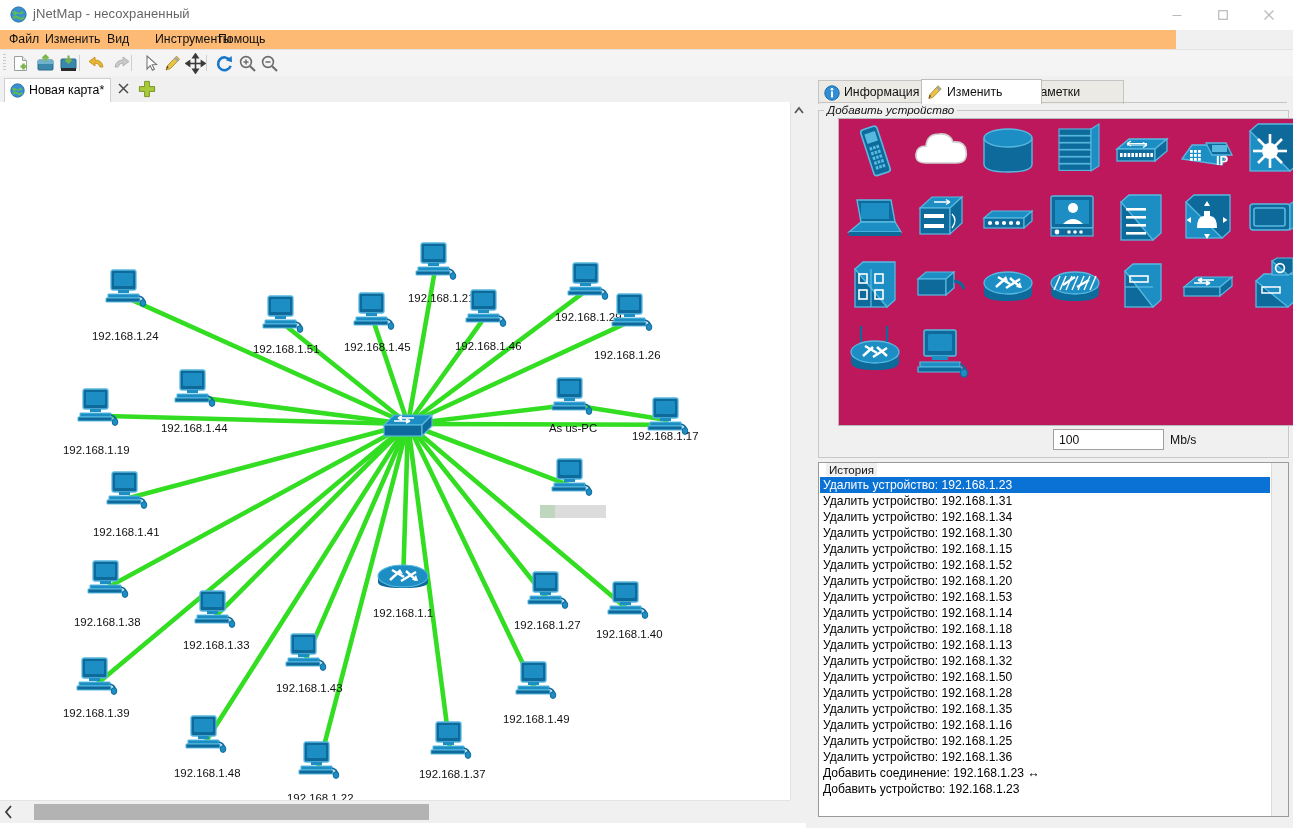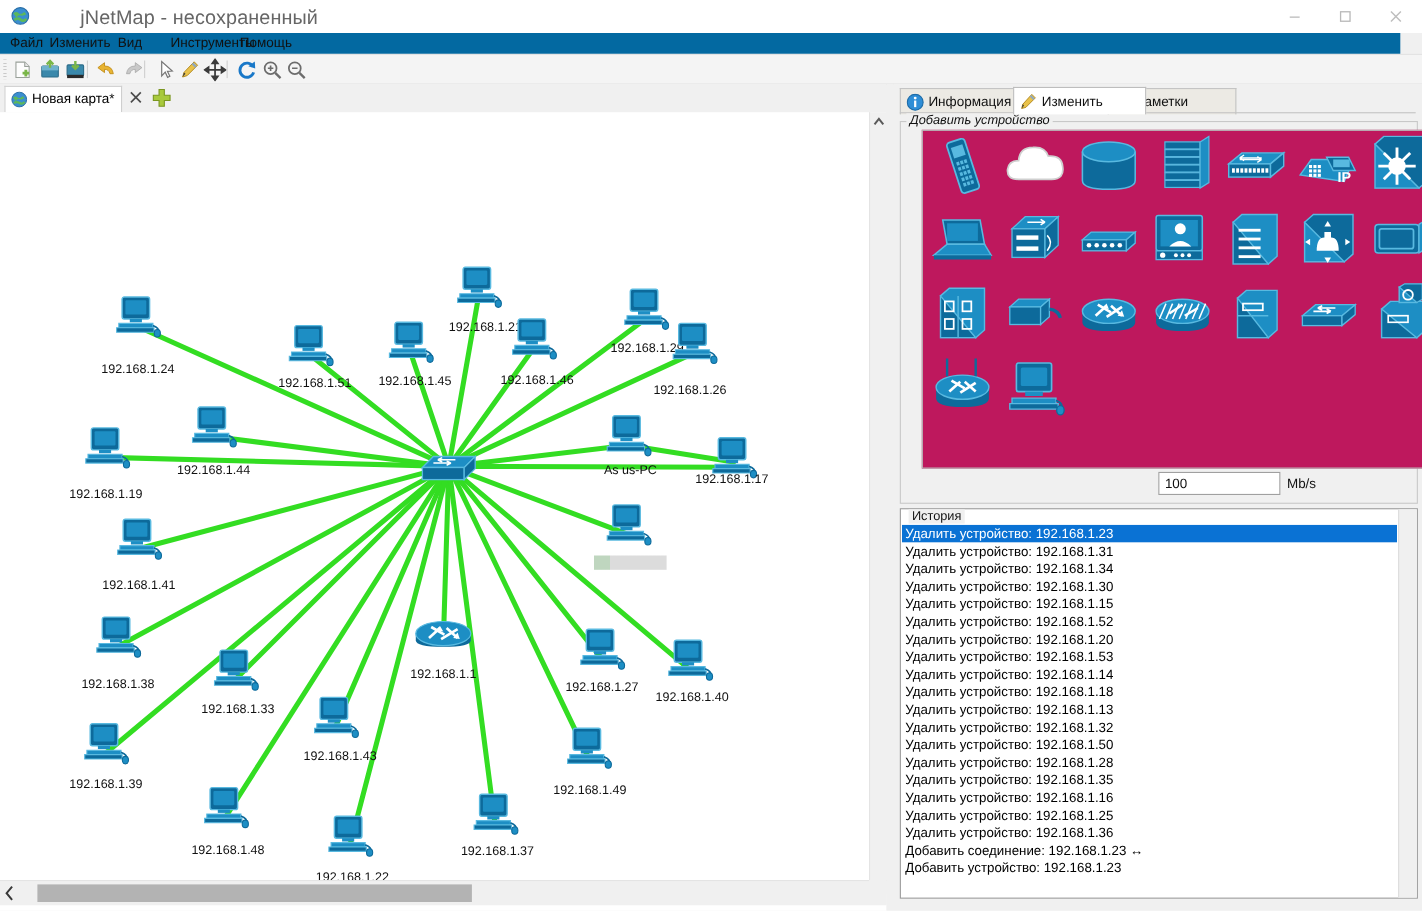--- a/index.html
+++ b/index.html
@@ -7,27 +7,27 @@
     width:1293px;height:828px;overflow:hidden;
     font-family:"Liberation Sans",sans-serif;
     font-size:12px;color:#000;background:#ffffff;
     -webkit-font-smoothing:antialiased;
   }
   .app{position:relative;width:1293px;height:828px;background:#f0f0f0;}
 
   
   .titlebar{position:absolute;left:0;top:0;width:1293px;height:30px;background:#ffffff;}
   .titlebar .tb-icon{position:absolute;left:10px;top:6px;width:17px;height:17px;}
-  .titlebar .tb-text{position:absolute;left:33px;top:6px;font-size:18px;color:#666;letter-spacing:.1px;margin-left:40px;}
+  .titlebar .tb-text{position:absolute;left:33px;top:6px;font-size:13px;color:#666;letter-spacing:.1px;}
   .wbtn{position:absolute;top:0;width:46px;height:30px;cursor:default;}
   .wbtn svg{position:absolute;left:50%;top:50%;transform:translate(-50%,-50%);}
   .wbtn-min{right:93px;} .wbtn-max{right:47px;} .wbtn-close{right:1px;}
 
   
-  .menubar{position:absolute;left:0;top:30px;width:1273px;height:19px;background:#0369a1;}
+  .menubar{position:absolute;left:0;top:30px;width:1176px;height:19px;background:#fdba74;}
   .menuitem{position:absolute;top:1px;height:17px;line-height:17px;font-size:12.3px;color:#111;padding:0 3px;cursor:default;}
 
   
   .toolbar{position:absolute;left:0;top:49px;width:1293px;height:26px;background:#f4f4f4;
            border-top:1px solid #e3e3e3;border-bottom:1px solid #d8d8d8;}
   .tgrip{position:absolute;left:3px;top:4px;width:3px;height:18px;
          background:repeating-linear-gradient(to bottom,#c9c9c9 0 1px,transparent 1px 3px);}
   .tbtn{position:absolute;top:3px;width:21px;height:21px;cursor:default;}
   .tsep{position:absolute;top:5px;width:1px;height:16px;background:#cfcfcf;}
 

